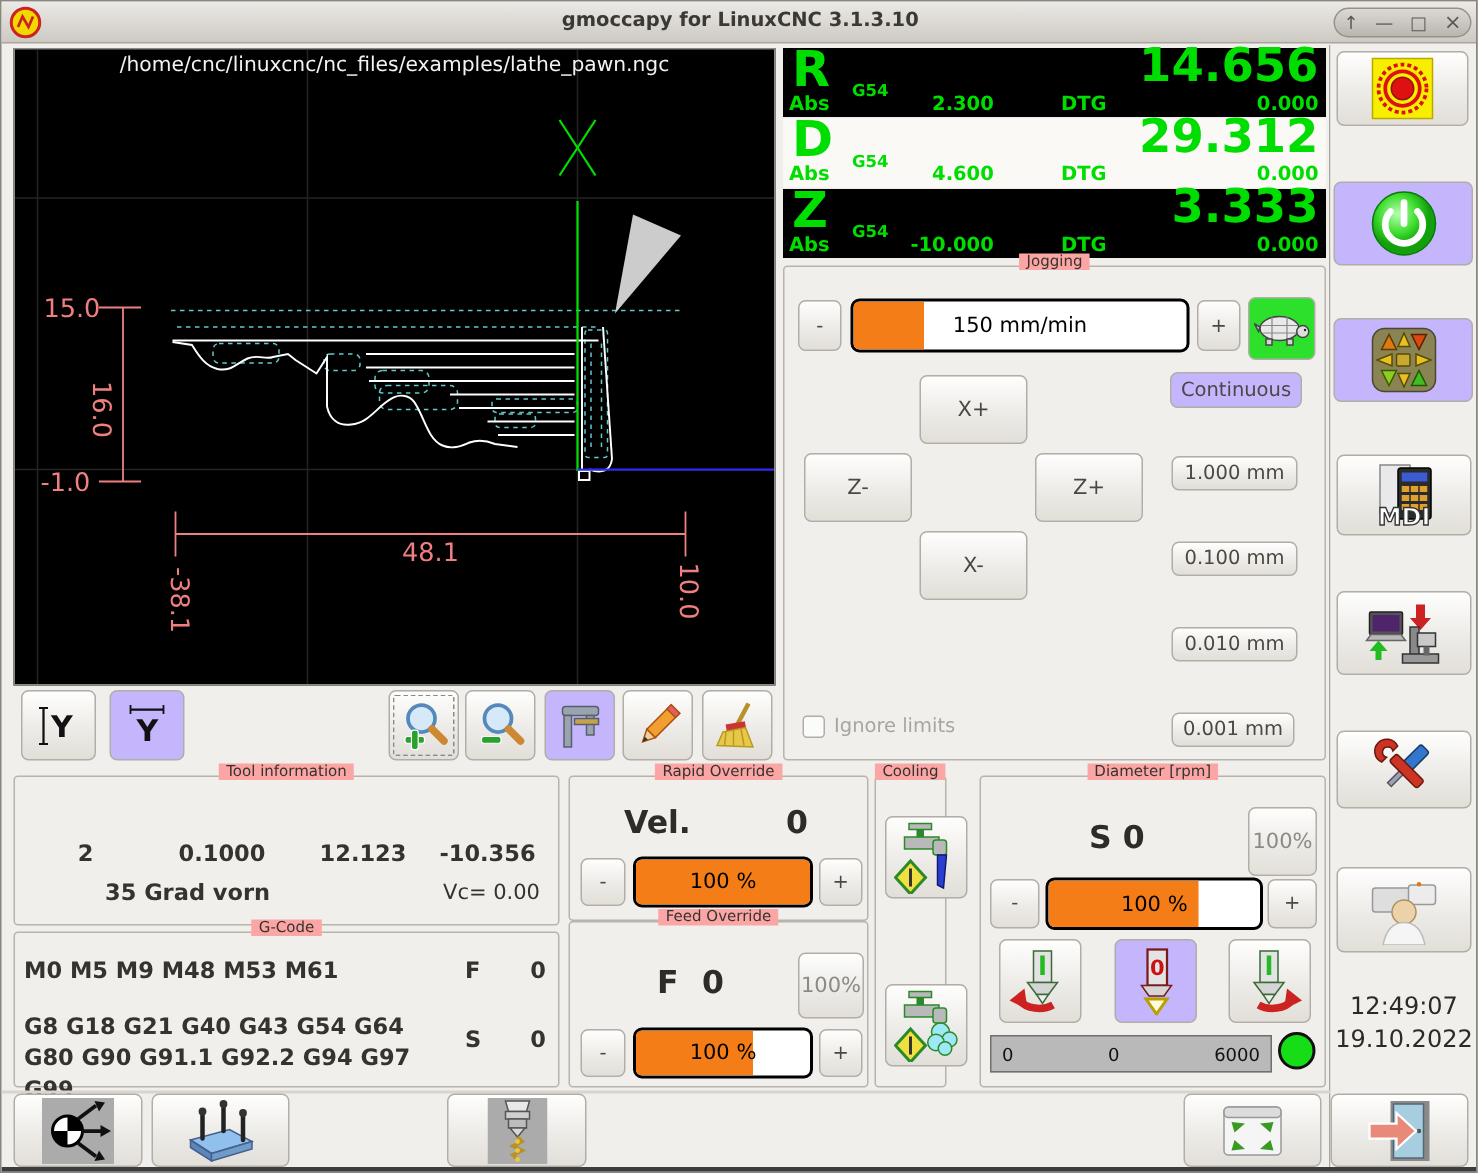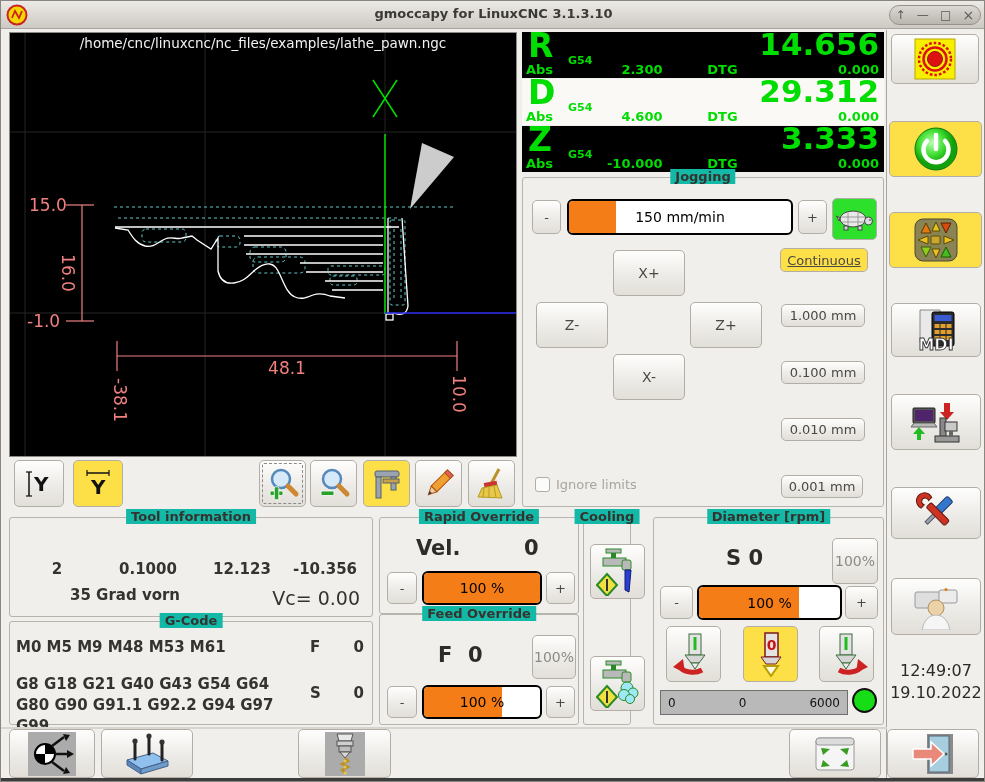--- a/index.html
+++ b/index.html
@@ -15,26 +15,26 @@
     font-weight:bold;font-size:13px;color:#3b3934;}
   .winctl{position:absolute;right:5px;top:4px;width:92px;height:20px;border-radius:10px;
     background:linear-gradient(#dcd9d4,#b9b5af);border:1px solid #979289;
     display:flex;align-items:center;justify-content:space-around;color:#5c5852;
     font-size:12px;line-height:1;}
   .winctl span{cursor:default;}
   
   .btn{position:absolute;background:linear-gradient(#fefefd,#edebe7 55%,#e2dfd9);
     border:1px solid #b2aea7;border-radius:5px;display:flex;align-items:center;
     justify-content:center;color:#4a4843;font-size:13px;}
-  .btn.pressed{background:#fde047;text-decoration:underline;}
+  .btn.pressed{background:#c4b5fd;}
   .btn.focusdash{outline:1px dashed #8a8a8a;outline-offset:-4px;}
   
   .frame{position:absolute;border:1px solid #b7b3ad;border-radius:3px;}
   .legend{position:absolute;top:-9px;left:50%;transform:translateX(-50%);
-    background:#14b8a6;padding:0 5px;font-weight:bold;font-size:13px;
+    background:#fca5a5;padding:0 5px;font-weight:normal;font-size:10px;
     color:#35332f;white-space:nowrap;}
   
   .pbar{position:absolute;background:#fff;border:2px solid #000;border-radius:6px;overflow:hidden;}
   .pbar .fill{position:absolute;left:0;top:0;bottom:0;background:#f57d17;}
   .pbar .ptext{position:absolute;inset:0;display:flex;align-items:center;
     justify-content:center;font-size:14px;color:#000;}
   
   .dro-row{position:absolute;left:0;width:362px;height:46px;background:#000;color:#00dd00;}
   .dro-row.light{background:#faf9f6;}
   .dro-letter{position:absolute;left:6px;top:-6px;font-size:33px;font-weight:bold;}
@@ -286,21 +286,21 @@
 
   <div class="frame" style="left:8px;top:516px;width:364px;height:100px;">
     <span class="legend">Tool information</span>
     <div class="abs" style="left:8px;top:42px;width:348px;display:grid;grid-template-columns:78px 104px 84px 82px;font-size:15px;font-weight:bold;text-align:center;">
       <span>2</span>
       <span>0.1000</span>
       <span>12.123</span>
       <span>-10.356</span>
     </div>
     <span class="abs" style="left:60px;top:68px;font-size:15px;font-weight:bold;">35 Grad vorn</span>
-    <span class="abs" style="right:12px;top:69px;font-size:19px;">Vc= 0.00</span>
+    <span class="abs" style="right:12px;top:69px;font-size:14px;">Vc= 0.00</span>
   </div>
 
   <div class="frame" style="left:8px;top:620px;width:364px;height:104px;">
     <span class="legend">G-Code</span>
     <span class="abs" style="left:6px;top:16px;width:280px;font-size:15px;font-weight:bold;">M0 M5 M9 M48 M53 M61</span>
     <span class="abs" style="left:300px;top:16px;font-size:15px;font-weight:bold;">F</span>
     <span class="abs" style="right:8px;top:16px;font-size:15px;font-weight:bold;">0</span>
     <span class="abs" style="left:6px;top:52px;width:286px;font-size:15px;font-weight:bold;line-height:1.4;">G8 G18 G21 G40 G43 G54 G64 G80 G90 G91.1 G92.2 G94 G97 G99</span>
     <span class="abs" style="left:300px;top:62px;font-size:15px;font-weight:bold;">S</span>
     <span class="abs" style="right:8px;top:62px;font-size:15px;font-weight:bold;">0</span>

